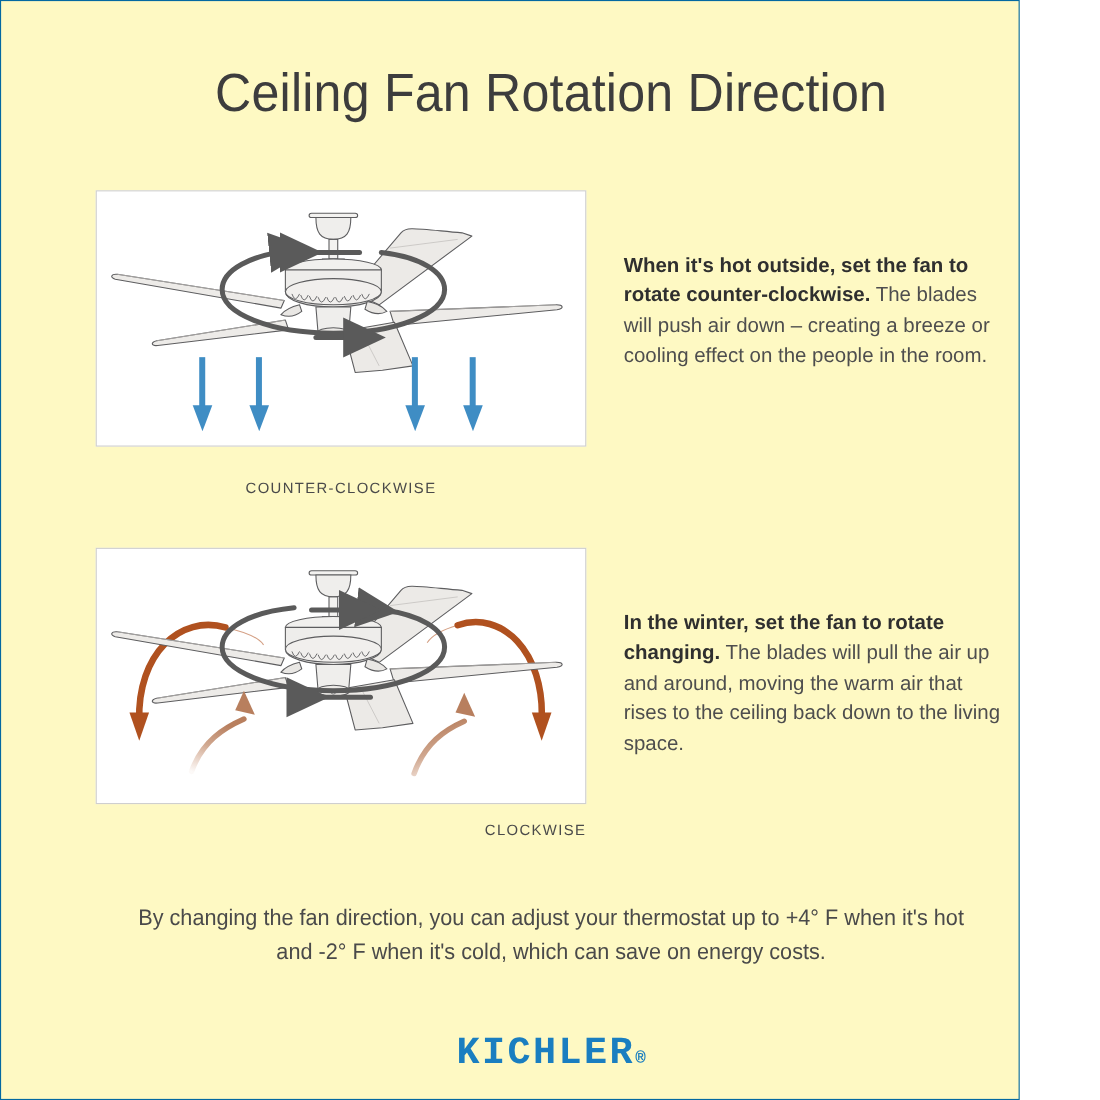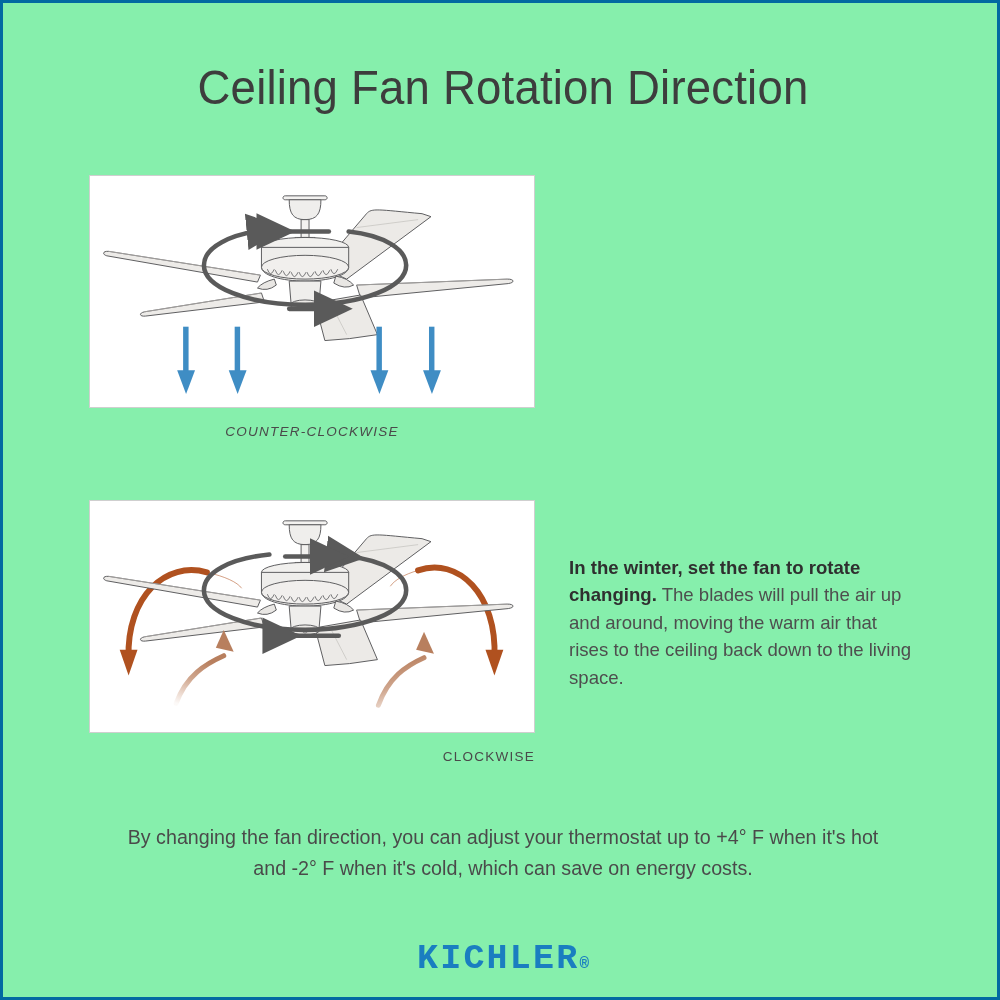--- a/index.html
+++ b/index.html
@@ -12,25 +12,25 @@
     width: 1000px;
     height: 1000px;
     font-family: "Liberation Sans", "DejaVu Sans", sans-serif;
     color: #3a3a3a;
     position: relative;
     overflow: hidden;
   }
   .page {
     position: absolute;
     left: 0; top: 0;
-    width: 1000px;
+    width: 927px;
     height: 1000px;
     box-sizing: border-box;
-    border: 3px solid #0369a1;
-    background: #86efac;
+    border: 1px solid #0369a1;
+    background: #fef9c3;
   }
 
   
   .title {
     position: absolute;
     left: 0;
     top: 56px;
     width: 1000px;
     text-align: center;
     font-family: "Liberation Sans Narrow", "Liberation Sans", sans-serif;
@@ -58,21 +58,21 @@
   .caption {
     position: absolute;
     width: 446px;
     left: 86px;
     text-align: center;
     font-size: 13.5px;
     letter-spacing: 1.25px;
     color: #4a4a4a;
     font-weight: 400;
   }
-  #caption-summer { top: 421px; font-style: italic; }
+  #caption-summer { top: 435px; }
   #caption-winter { top: 746px; text-align: right; }
 
   
   .textblock {
     position: absolute;
     left: 566px;
     width: 350px;
     font-size: 18.6px;
     line-height: 27.4px;
     color: #4e4e4e;
@@ -209,20 +209,23 @@
         <g>
           <rect x="341" y="152" width="5.5" height="48"></rect>
           <path d="M335,196 L353,196 L344,220 Z"></path>
         </g>
       </g>
     </svg>
   </div>
 
   <div class="caption" id="caption-summer">COUNTER-CLOCKWISE</div>
 
+  <div class="textblock" id="text-summer">
+    <b>When it's hot outside, set the fan to rotate counter-clockwise.</b><span> The blades will push air down – creating a breeze or cooling effect on the people in the room.</span>
+  </div>
 
   <div class="frame" id="frame-winter">
     <svg viewBox="0 0 446 233" xmlns="http://www.w3.org/2000/svg">
       <defs>
         <marker id="ccw-head-l" markerWidth="9" markerHeight="9" refX="4" refY="4.5" orient="auto" markerUnits="strokeWidth">
           <path d="M9,0.5 L0.5,4.5 L9,8.5 Z" fill="#5a5a5a"></path>
         </marker>
         <marker id="ccw-head-r" markerWidth="9" markerHeight="9" refX="5" refY="4.5" orient="auto" markerUnits="strokeWidth">
           <path d="M0,0.5 L8.5,4.5 L0,8.5 Z" fill="#5a5a5a"></path>
         </marker>

